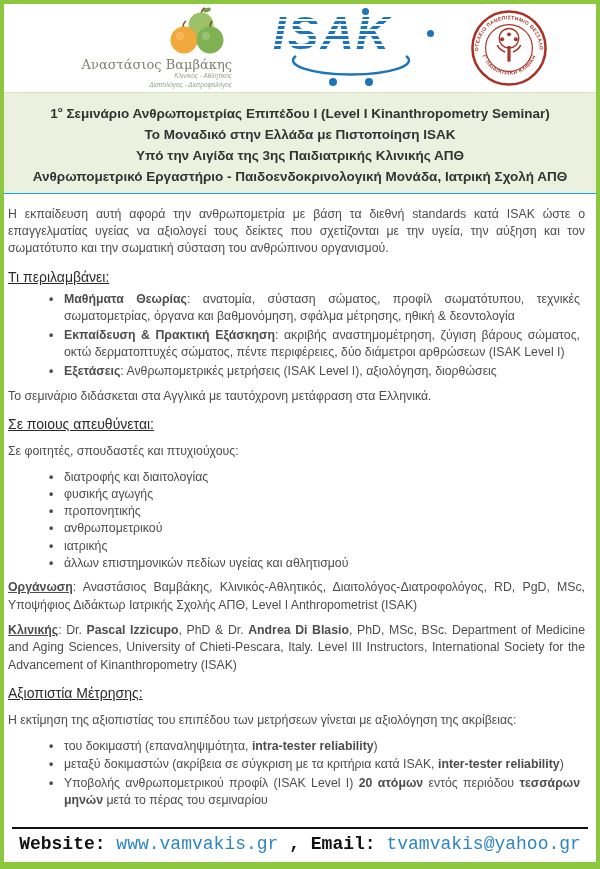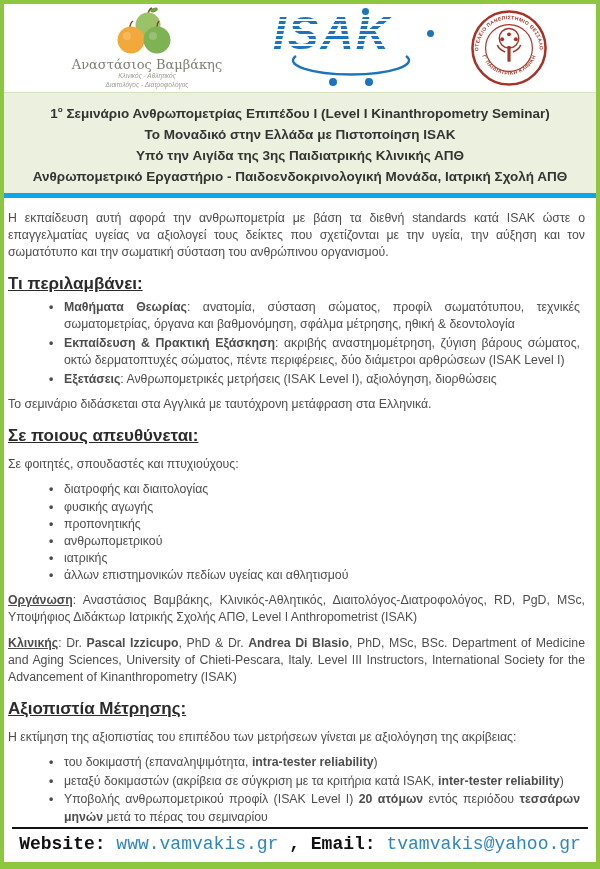--- a/index.html
+++ b/index.html
@@ -8,49 +8,49 @@
     border:4px solid #8DC63F;border-bottom-width:7px;
     background:#ffffff;overflow:hidden;
     display:flex;flex-direction:column;
     font-family:"Liberation Sans", sans-serif;
   }
   
   .header-row{
     height:84px;flex:0 0 auto;display:flex;align-items:center;
     justify-content:space-between;padding:2px 48px 2px 58px;
   }
-  .vamvakis{display:flex;flex-direction:column;align-items:center;width:170px;}
+  .vamvakis{display:flex;flex-direction:column;align-items:flex-end;width:170px;}
   .vamvakis-title{font-family:"DejaVu Serif", serif;font-size:13px;color:#7d8173;margin-top:1px;}
   .vamvakis-sub{font-size:6.5px;color:#9aa08f;line-height:1.35;font-style:italic;}
   .isak{position:relative;width:180px;height:80px;}
   .isak-text{
     position:absolute;top:2px;left:12px;
     font-size:46px;font-weight:800;font-style:italic;color:#1C75BC;
     letter-spacing:2px;line-height:1;
   }
   .isak-stripes{
     position:absolute;top:8px;left:0;right:0;height:36px;
     background:repeating-linear-gradient(180deg, rgba(255,255,255,0) 0 3px, #ffffff 3px 5px);
     pointer-events:none;
   }
   .isak-dot-a{position:absolute;top:0px;left:101px;width:7px;height:7px;border-radius:50%;background:#1C75BC;}
   .isak-dot-k{position:absolute;top:22px;left:166px;width:7px;height:7px;border-radius:50%;background:#1C75BC;}
   .isak-orbit{position:absolute;left:15px;top:46px;}
   .seal{width:78px;height:78px;flex:0 0 auto;}
   
   .band{
-    flex:0 0 auto;background:#EBF1DE;border-top:1px solid #d7e3bf;border-bottom:5px solid #0ea5e9;
+    flex:0 0 auto;background:#EBF1DE;border-top:1px solid #d7e3bf;border-bottom:1px solid #0ea5e9;
     padding:6px 8px;text-align:center;color:#333333;
   }
   .band-line{font-size:13.5px;font-weight:bold;line-height:21px;}
   .band-line sup{font-size:60%;}
   
   .content{flex:1 1 auto;overflow:hidden;padding:4px 11px 0 4px;color:#4D4D4D;font-size:12.3px;line-height:1.42;}
   .content p{margin:8px 0;text-align:justify;}
-  h3.sec{font-size:17px;color:#2B2B2B;text-decoration:underline;margin:10px 0 3px 0;font-weight:bold;}
+  h3.sec{font-size:14px;color:#2B2B2B;text-decoration:underline;margin:10px 0 3px 0;font-weight:normal;}
   ul.blist{list-style:none;margin:3px 5px;padding:0 0 0 36px;}
   ul.blist li{position:relative;padding-left:15px;margin:1px 0;text-align:justify;}
   ul.blist li::before{content:"\2022";position:absolute;left:0;top:0;font-weight:bold;color:#4D4D4D;}
   ul.tight li{line-height:1.32;}
   .sb{font-weight:bold;}
   .su{text-decoration:underline;}
   .slink{color:#2E86C1;text-decoration:none;cursor:pointer;}
   
   .footer{flex:0 0 auto;margin-top:auto;padding:2px 0 4px 0;}
   .addr{font-size:11.6px;font-weight:bold;color:#111111;text-align:center;line-height:1.4;}

